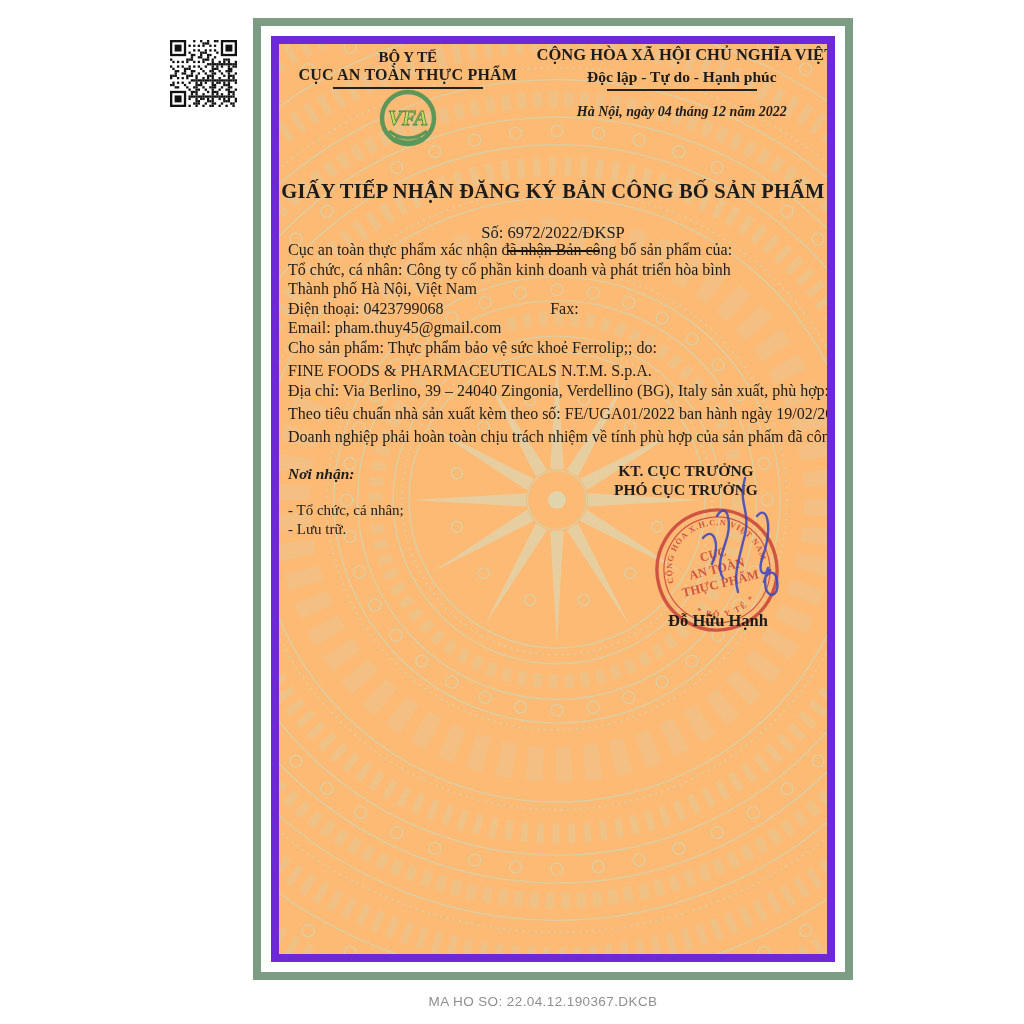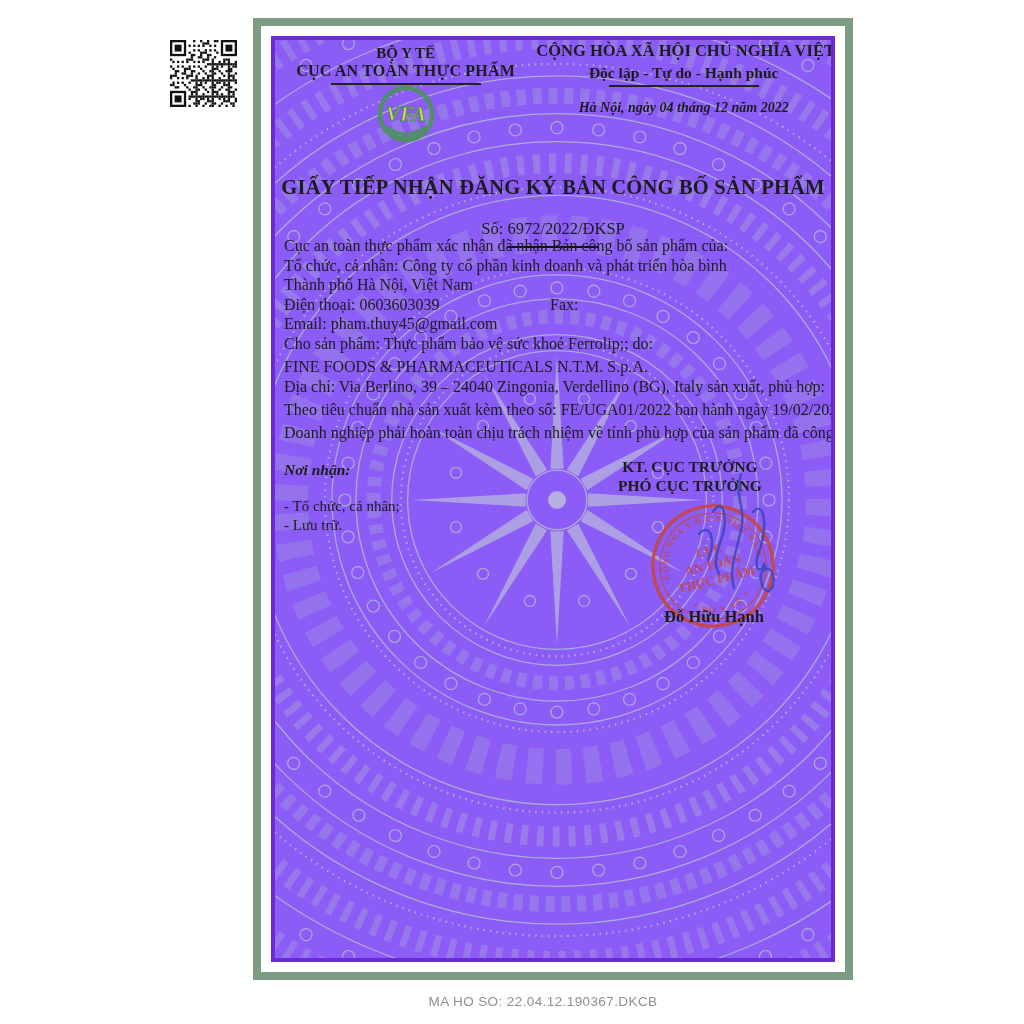--- a/index.html
+++ b/index.html
@@ -10,21 +10,21 @@
   }
   
   #qr{position:absolute;left:170px;top:40px;width:67px;height:67px;}
   
   #page{
     position:absolute;left:253px;top:18px;width:600px;height:962px;
     border:8px solid #7d9c84;box-sizing:border-box;background:#ffffff;
   }
   #page-inner{
     position:absolute;left:10px;top:10px;right:10px;bottom:10px;
-    border:4px solid #6d28d9;overflow:hidden;background:#8b5cf6;
+    border:8px solid #6d28d9;overflow:hidden;background:#fdba74;
   }
   #drum{position:absolute;left:0;top:0;width:100%;height:100%;}
   #content{position:absolute;left:0;top:0;right:0;bottom:0;}
   .abs{position:absolute;}
   
   .hdr-left{left:0;top:5px;width:47%;text-align:center;}
   .hdr-left .l1{font-size:15px;font-weight:bold;}
   .hdr-left .l2{font-size:16px;font-weight:bold;letter-spacing:.2px;}
   .rule{height:1.5px;background:#222;margin:3px auto 0;}
   .hdr-left .rule{width:150px;}
@@ -676,21 +676,21 @@
         <div class="title-main">GIẤY TIẾP NHẬN ĐĂNG KÝ BẢN CÔNG BỐ SẢN PHẨM</div>
         <div class="title-no">Số: 6972/2022/ĐKSP</div>
         <div class="title-rule"></div>
       </div>
 
       <div class="abs body-block">
         <div>Cục an toàn thực phẩm xác nhận đã nhận Bản công bố sản phẩm của:</div>
         <div>Tổ chức, cá nhân: Công ty cổ phần kinh doanh và phát triển hòa bình</div>
         <div>Thành phố Hà Nội, Việt Nam</div>
         <div class="line-phone">
-          <span class="ph">Điện thoại: 0603603039</span>
+          <span class="ph">Điện thoại: 0423799068</span>
           <span>Fax:</span>
         </div>
         <div>Email: pham.thuy45@gmail.com</div>
         <div>Cho sản phẩm: Thực phẩm bảo vệ sức khoẻ Ferrolip;; do:</div>
         <div class="mt">FINE FOODS &amp; PHARMACEUTICALS N.T.M. S.p.A.</div>
         <div>Địa chỉ: Via Berlino, 39 – 24040 Zingonia, Verdellino (BG), Italy sản xuất, phù hợp:</div>
         <div class="mt">Theo tiêu chuẩn nhà sản xuất kèm theo số: FE/UGA01/2022 ban hành ngày 19/02/2021</div>
         <div class="mt">Doanh nghiệp phải hoàn toàn chịu trách nhiệm về tính phù hợp của sản phẩm đã công bố./.</div>
       </div>
 

